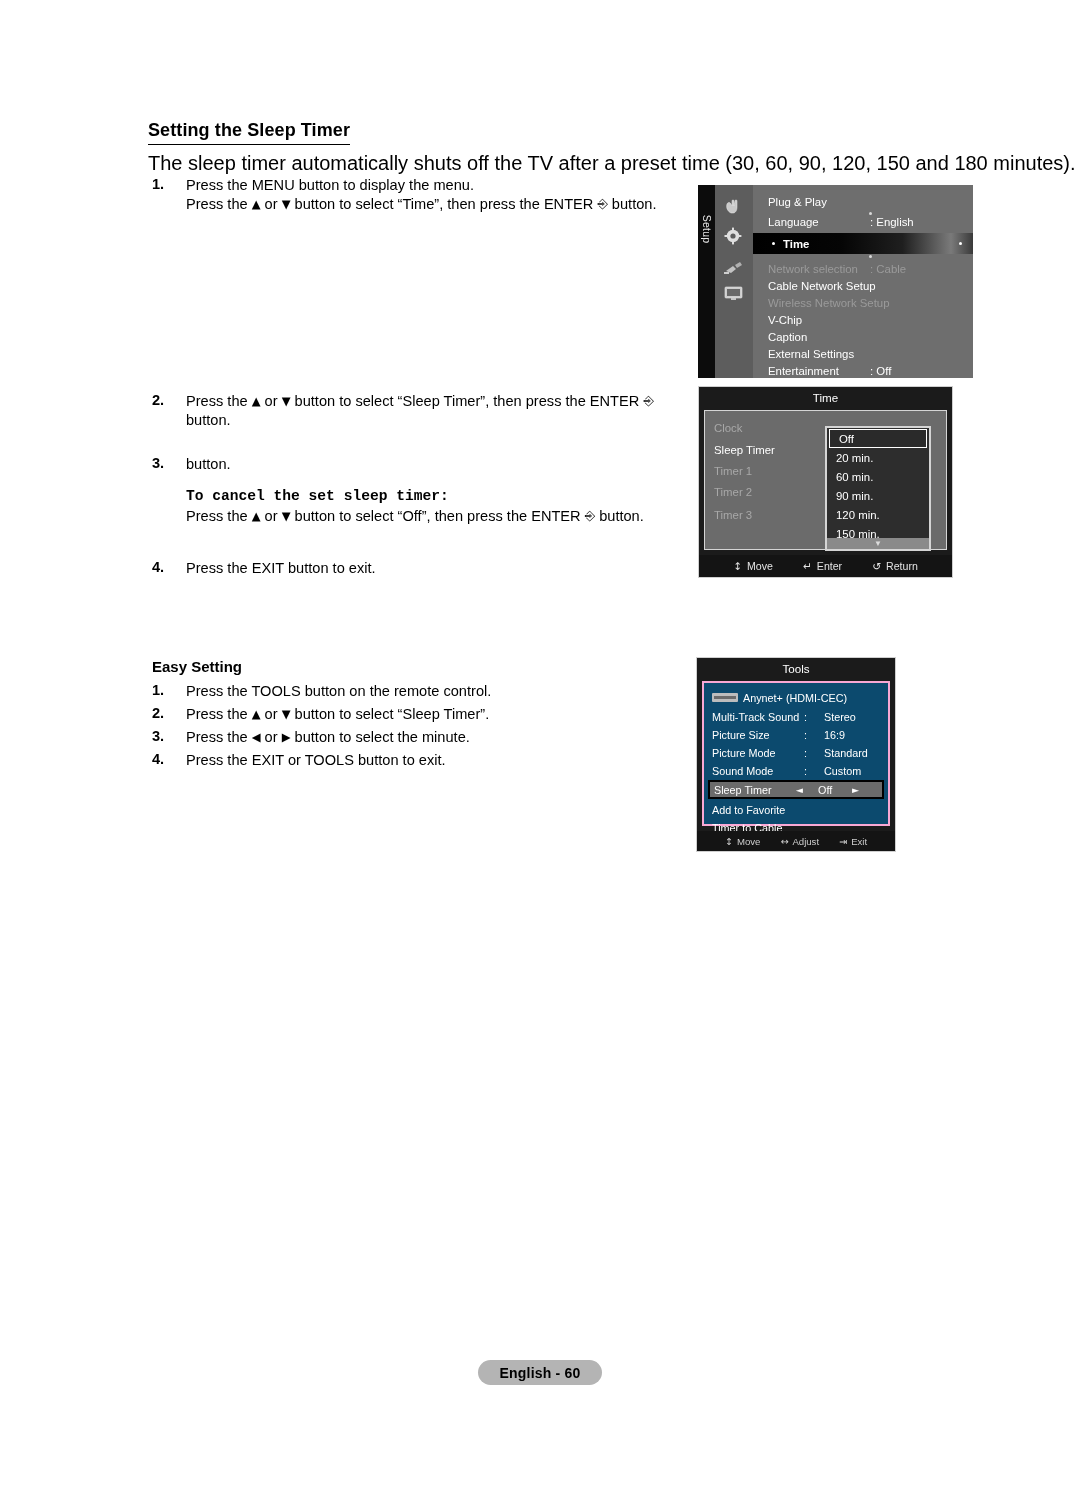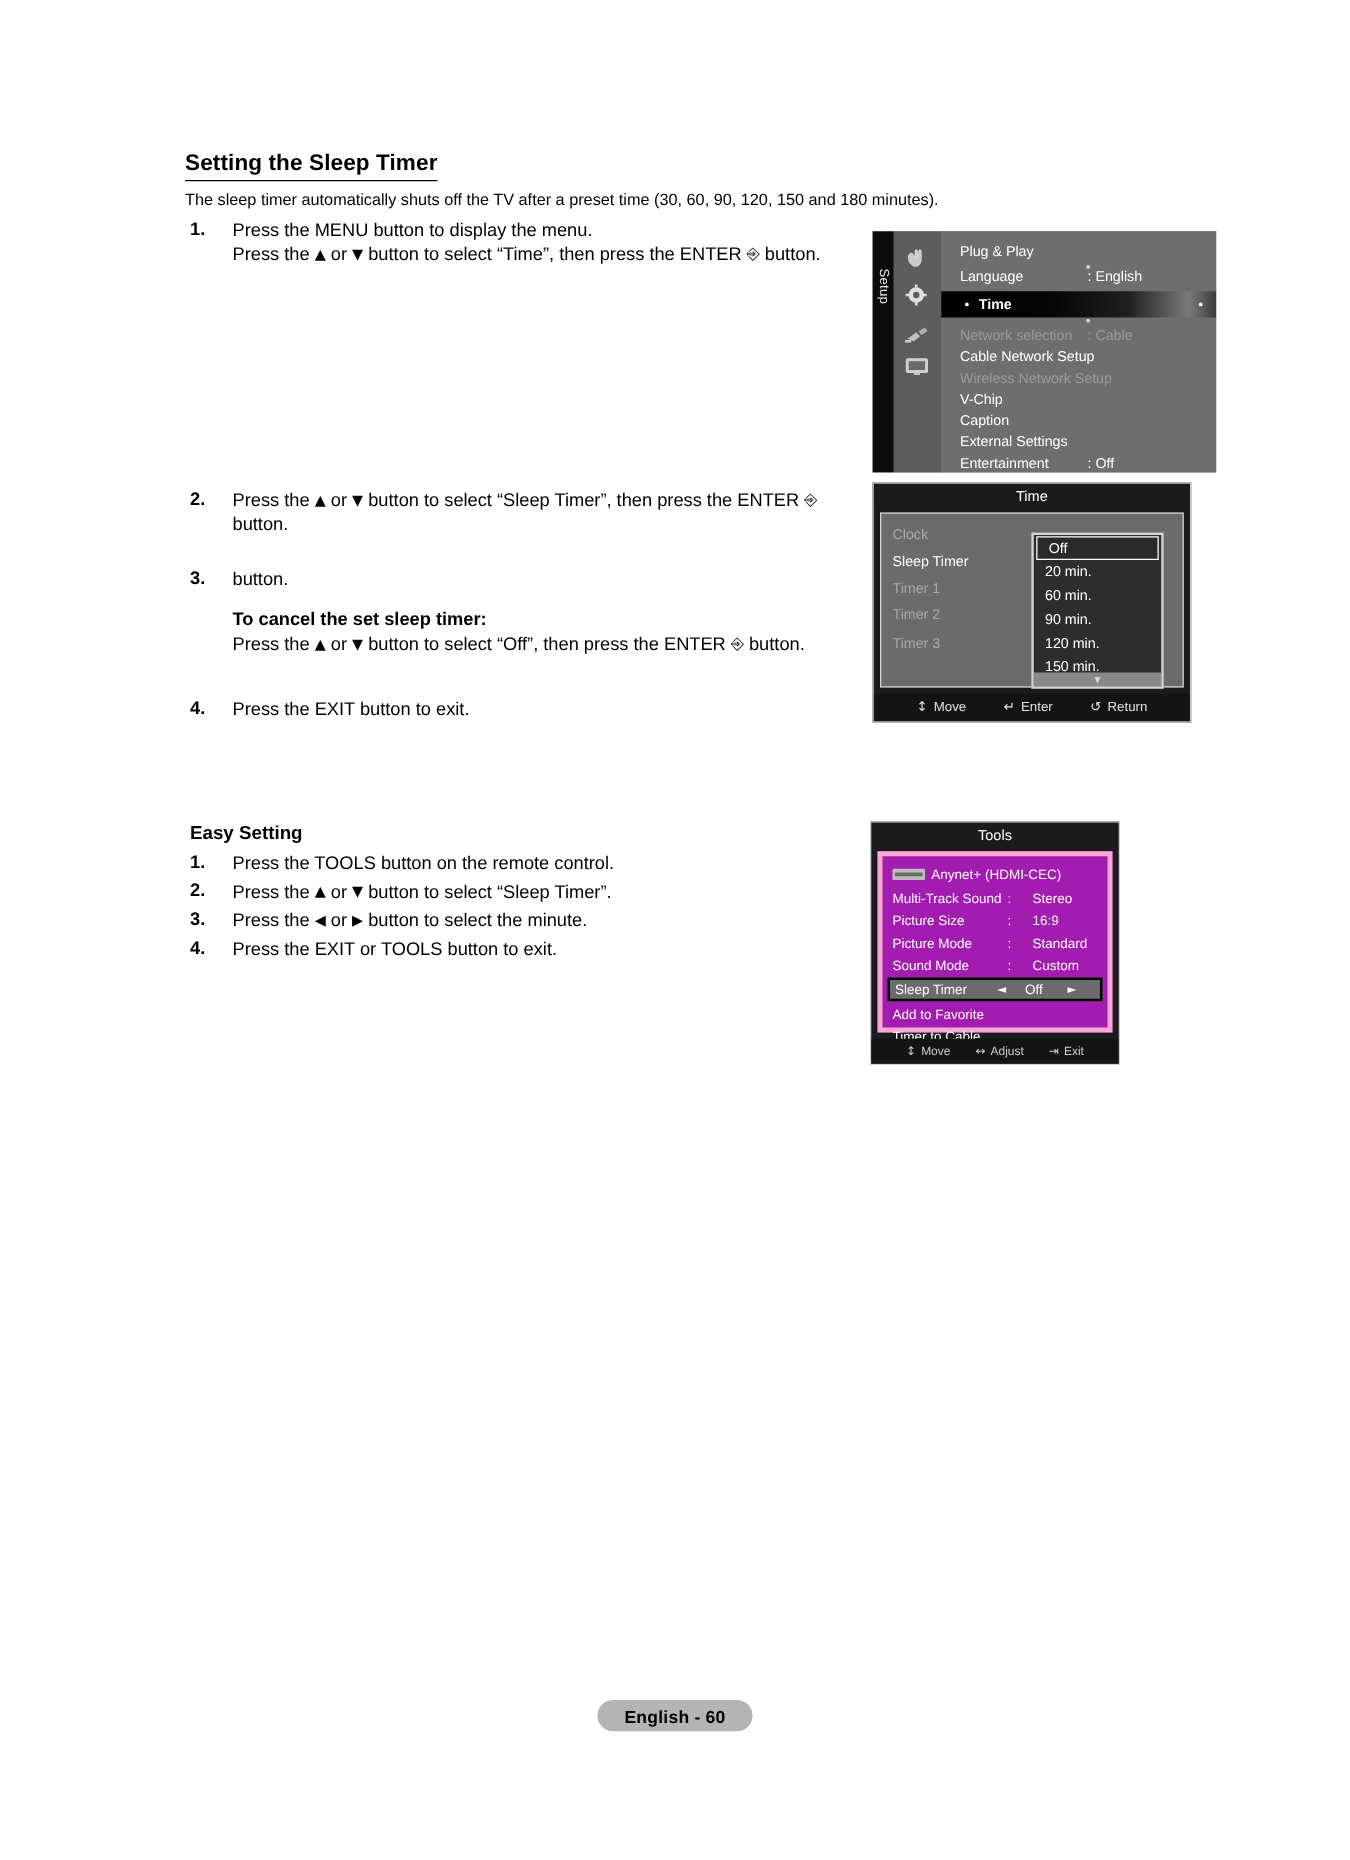--- a/index.html
+++ b/index.html
@@ -28,21 +28,21 @@
     font-size: 18px;
     font-weight: bold;
     letter-spacing: 0.1px;
     border-bottom: 1.6px solid #000;
     padding-bottom: 3px;
     white-space: nowrap;
   }
 
   .intro {
     position: absolute;
-    font-size: 13px;
+    font-size: 20px;
     white-space: nowrap;
   }
 
   .step {
     position: absolute;
     display: flex;
     align-items: flex-start;
   }
   .step-num {
     font-size: 14.6px;
@@ -67,20 +67,21 @@
     font-size: 11.5px;
     display: inline-block;
     transform: translateY(-1px);
   }
   .cancel-note {
     font-weight: bold;
     font-size: 14.6px;
     display: block;
     white-space: nowrap;
     margin-top: 13px;
+    font-family: Liberation Mono, monospace;
   }
   .sub-title {
     position: absolute;
     font-size: 15px;
     font-weight: bold;
     white-space: nowrap;
   }
 
   
   .footer-pill {
@@ -290,22 +291,22 @@
     color: #ffffff;
     font-size: 11.6px;
     display: flex;
     align-items: center;
     justify-content: center;
   }
   .tools-body {
     position: absolute;
     left: 5px; top: 23px;
     width: 188px; height: 145px;
-    background: #a21caf;
-    border: 4px solid #f9a8d4;
+    background: #0c4a6e;
+    border: 2px solid #f9a8d4;
     box-sizing: border-box;
   }
   .torow {
     position: absolute;
     left: 8px; right: 6px;
     height: 17px;
     display: flex;
     align-items: center;
     font-size: 10.8px;
     color: #ffffff;

